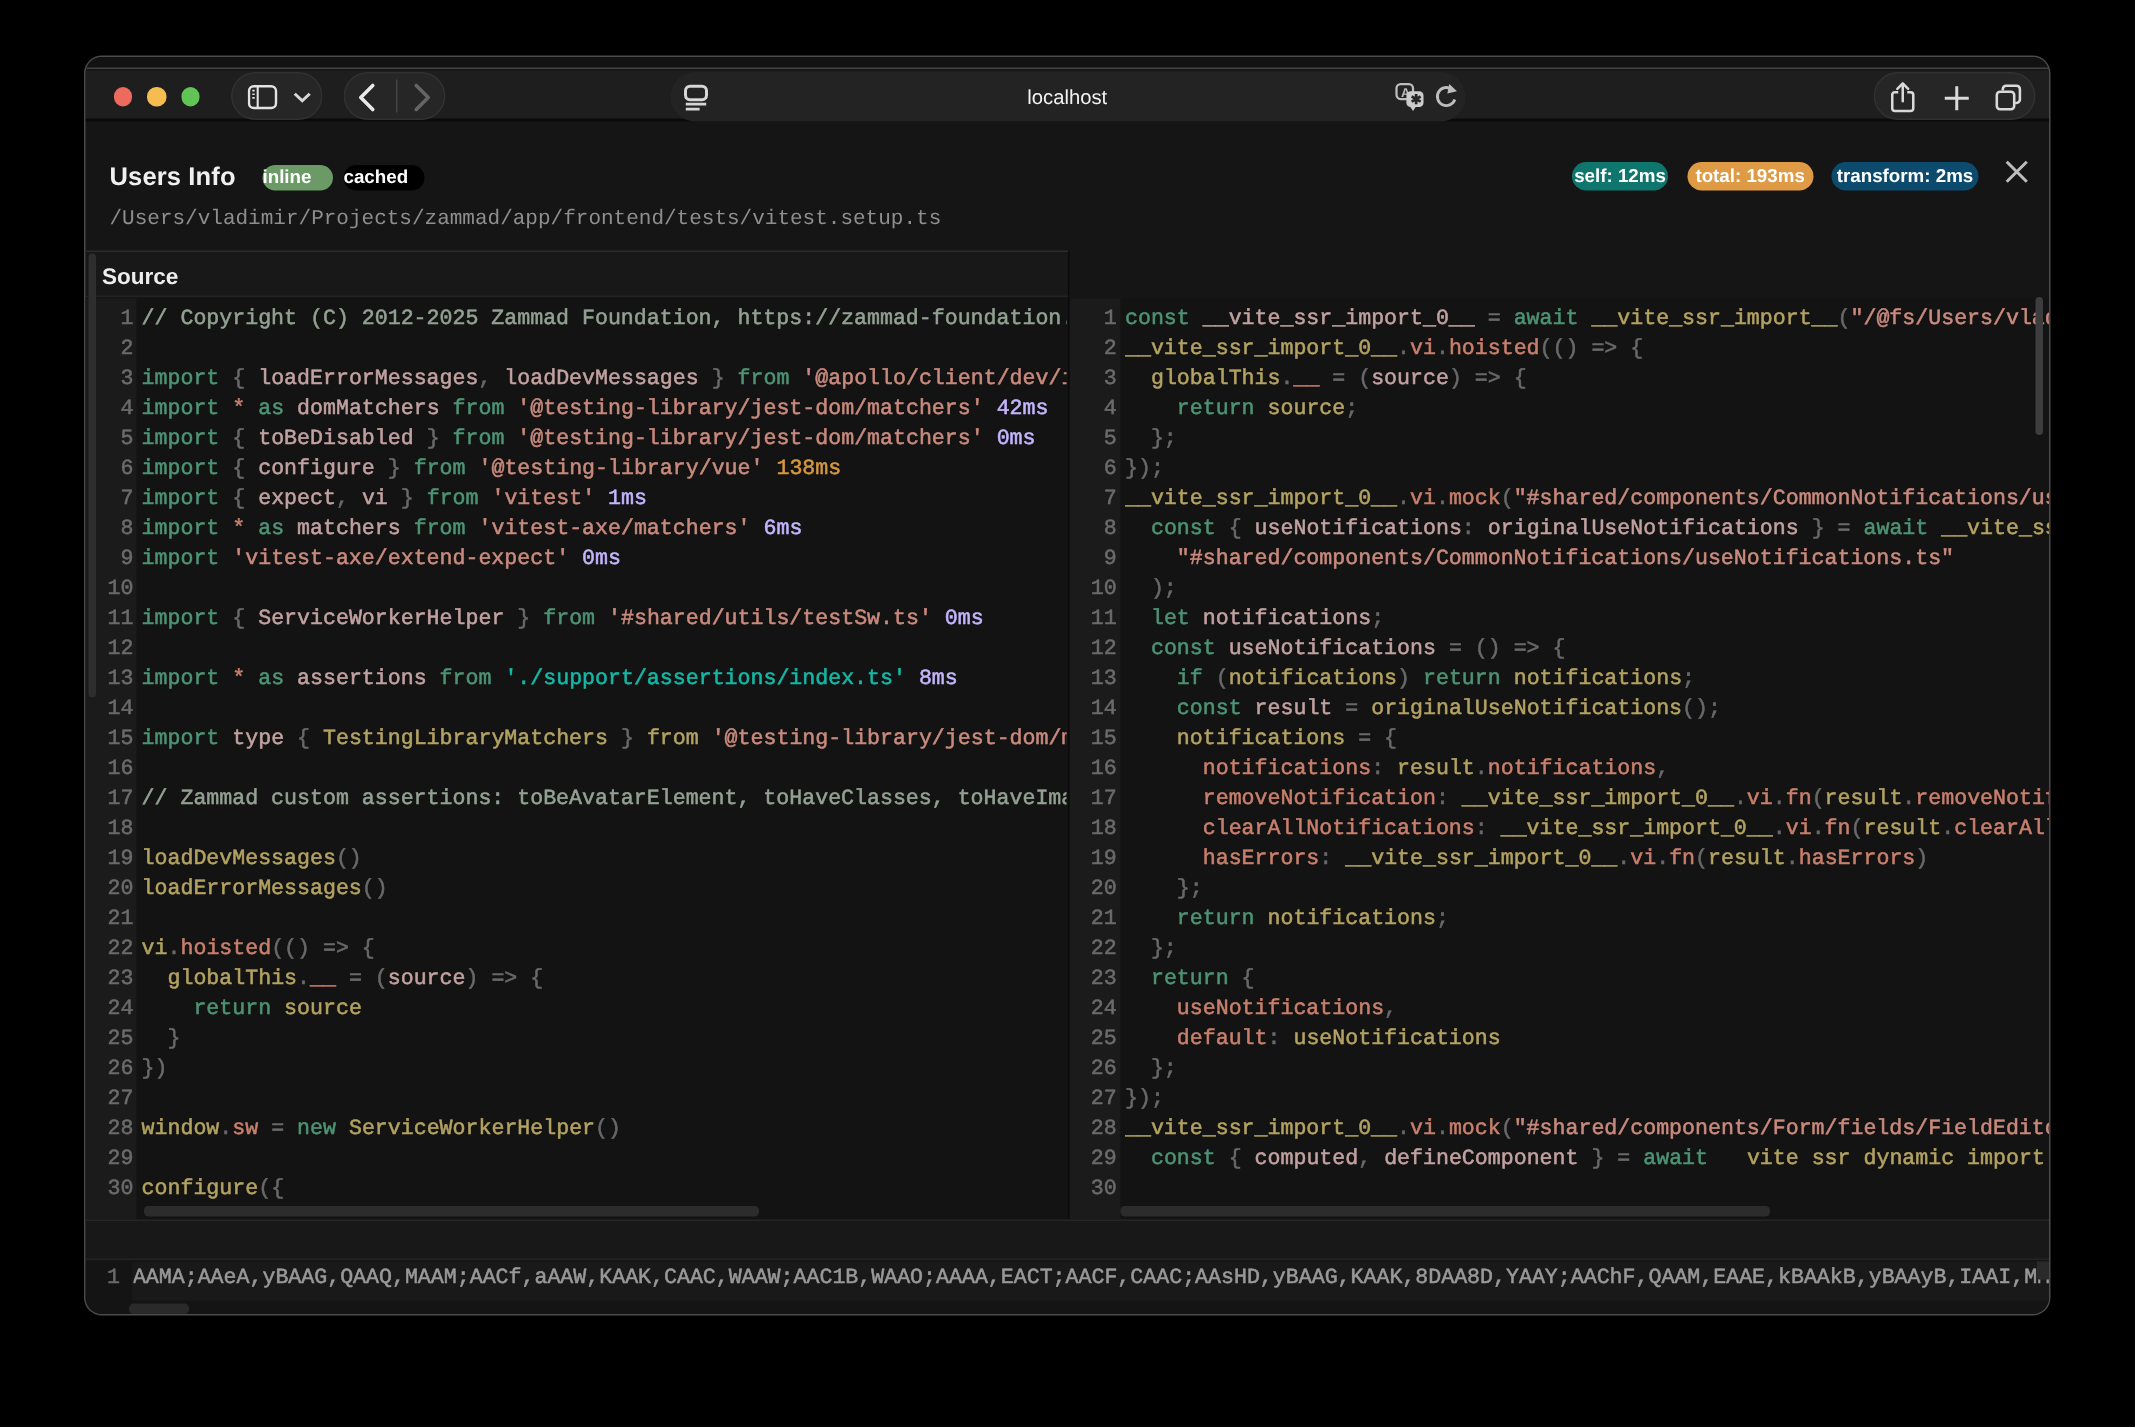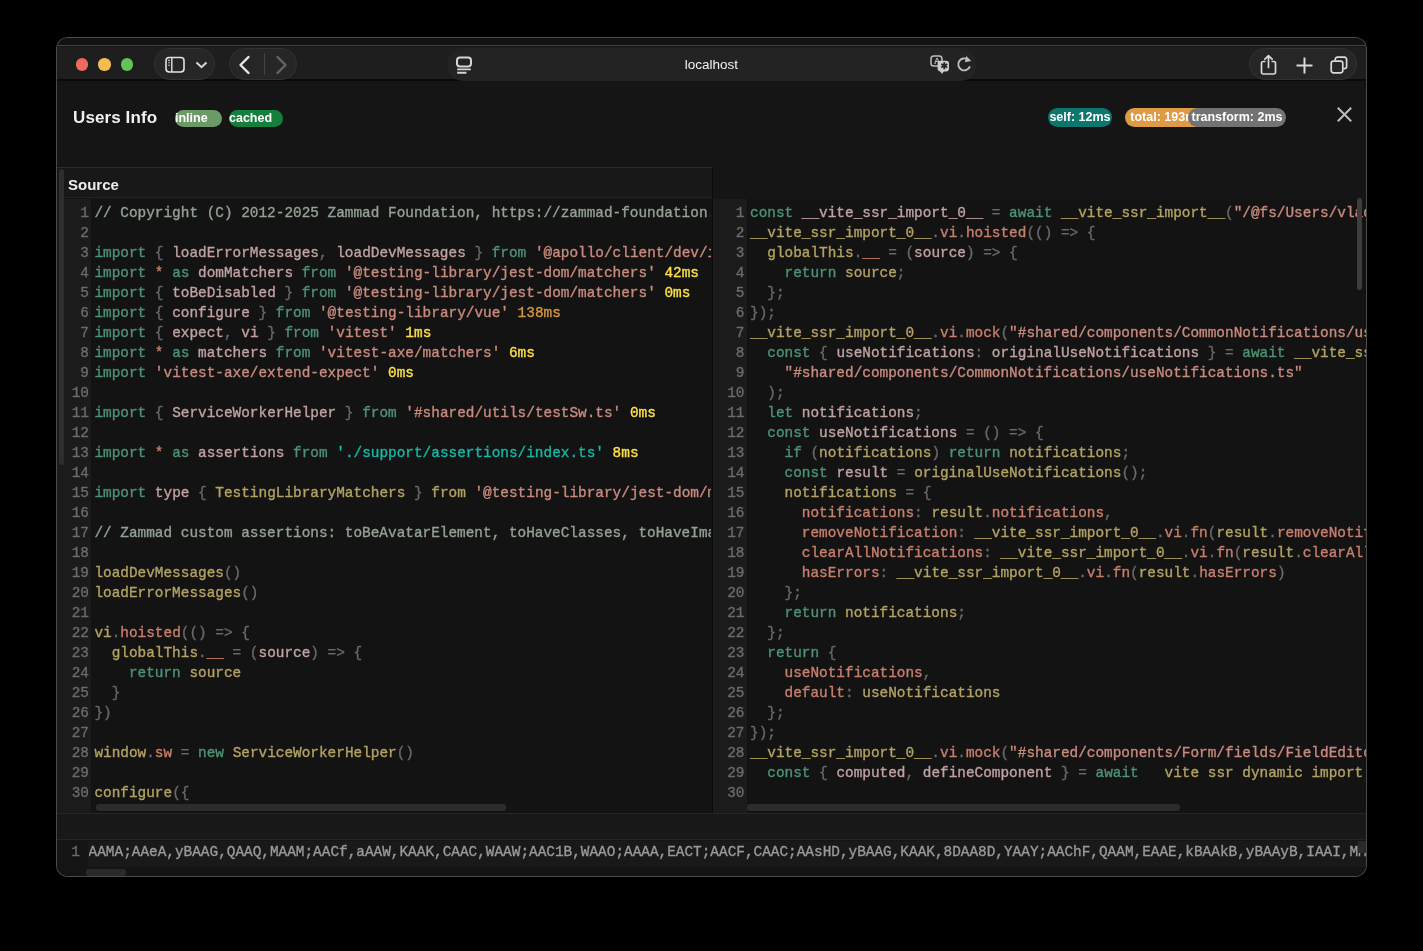--- a/index.html
+++ b/index.html
@@ -24,21 +24,21 @@
 .phead{top:129px;height:31px;background:#181818;border-top:1px solid #2b2b2b;border-bottom:1px solid #232323}
 .ptitle{position:absolute;top:8px;font-size:15px;font-weight:700;color:#ededed}
 .panes{left:0;top:161px;width:1309px;height:614px;background:#131313}
 .gut{position:absolute;top:0;height:100%;background:#1b1b1b}
 .vdiv{position:absolute;left:655px;top:129px;width:1px;height:646px;background:#0a0a0a}
 .code{font-family:"Liberation Mono",monospace;font-size:14.4px;line-height:20px;color:#dbd7ca;-webkit-text-stroke:0.35px}
 .cl{height:20px;white-space:pre}
 .numcol{position:absolute;text-align:right;color:#6b6b6b}
 i{font-style:normal}
 .k{color:#4d9375}.p{color:#696969}.v{color:#c2a1a1}.o{color:#b3a261}.s{color:#c98a7d}
-.m{color:#c87f6c}.c{color:#93a193}.t{color:#fde047}.h{color:#d6973f}
+.m{color:#c87f6c}.c{color:#93a193}.t{color:#c4b5fd}.h{color:#d6973f}
 .u{color:#14b8a6;}
 .sb{position:absolute;border-radius:3px}
 
 .smhead{left:0;top:775px;width:100%;height:27px;background:#181818;border-top:1px solid #262626;border-bottom:1px solid #242424}
 .smtitle{position:absolute;left:13px;top:811px;font-size:15px;font-weight:700;color:#ededed}
 .smbody{left:0;top:803px;width:100%;height:35px;background:#141414}
 .smln{position:absolute;left:31px;top:0;width:1278px;height:26px;background:#191919}
 </style></head>
 <body>
 <div class="win">
@@ -96,24 +96,25 @@
 <svg class="abs" style="left:1272px;top:16.5px" width="20" height="20" viewBox="0 0 20 20" fill="none">
  <path d="M6.2 5.4 V4.4 A2.2 2.2 0 0 1 8.4 2.2 H15.4 A2.2 2.2 0 0 1 17.6 4.4 V11.4 A2.2 2.2 0 0 1 15.4 13.6 H14.4" stroke="#d9d9d9" stroke-width="1.7"></path>
  <rect x="2.2" y="6.2" width="11.6" height="11.6" rx="2.2" stroke="#d9d9d9" stroke-width="1.7"></rect>
 </svg>
 <svg class="abs" style="left:1278.6px;top:67.8px" width="17" height="17" viewBox="0 0 17 17" fill="none">
  <path d="M1.8 1.8 L15.2 15.2 M15.2 1.8 L1.8 15.2" stroke="#bcbcbc" stroke-width="2"></path>
 </svg>
 
   <div class="abs h1">Users Info</div>
   <div class="badge" style="left:118px;width:47px;background:#6b9a67">inline</div>
-  <div class="badge" style="left:172px;width:54px;background:#15803d">cached</div>
+  <div class="badge" style="left:172px;width:54px;background:#000000">cached</div>
+  <div class="abs path">/Users/vladimir/Projects/zammad/app/frontend/tests/vitest.setup.ts</div>
   <div class="tbadge" style="left:991px;width:64px;background:#0f766e">self: 12ms</div>
   <div class="tbadge" style="left:1068px;width:83.5px;background:#df9a45">total: 193ms</div>
-  <div class="tbadge" style="left:1131px;width:98px;background:#737373">transform: 2ms</div>
+  <div class="tbadge" style="left:1164px;width:98px;background:#0c4a6e">transform: 2ms</div>
 
   <div class="abs phead" style="left:0;width:655px">
       <div class="ptitle" style="left:11px">Source</div>
     </div>
   <div class="abs panes">
     <div class="gut" style="left:0;width:33.5px"></div>
     <div class="gut" style="left:656px;width:33.5px"></div>
     <div class="abs code numcol" style="left:0;top:4px;width:32px;height:600px;overflow:hidden">
         <div class="cl">1</div>
 <div class="cl">2</div>

